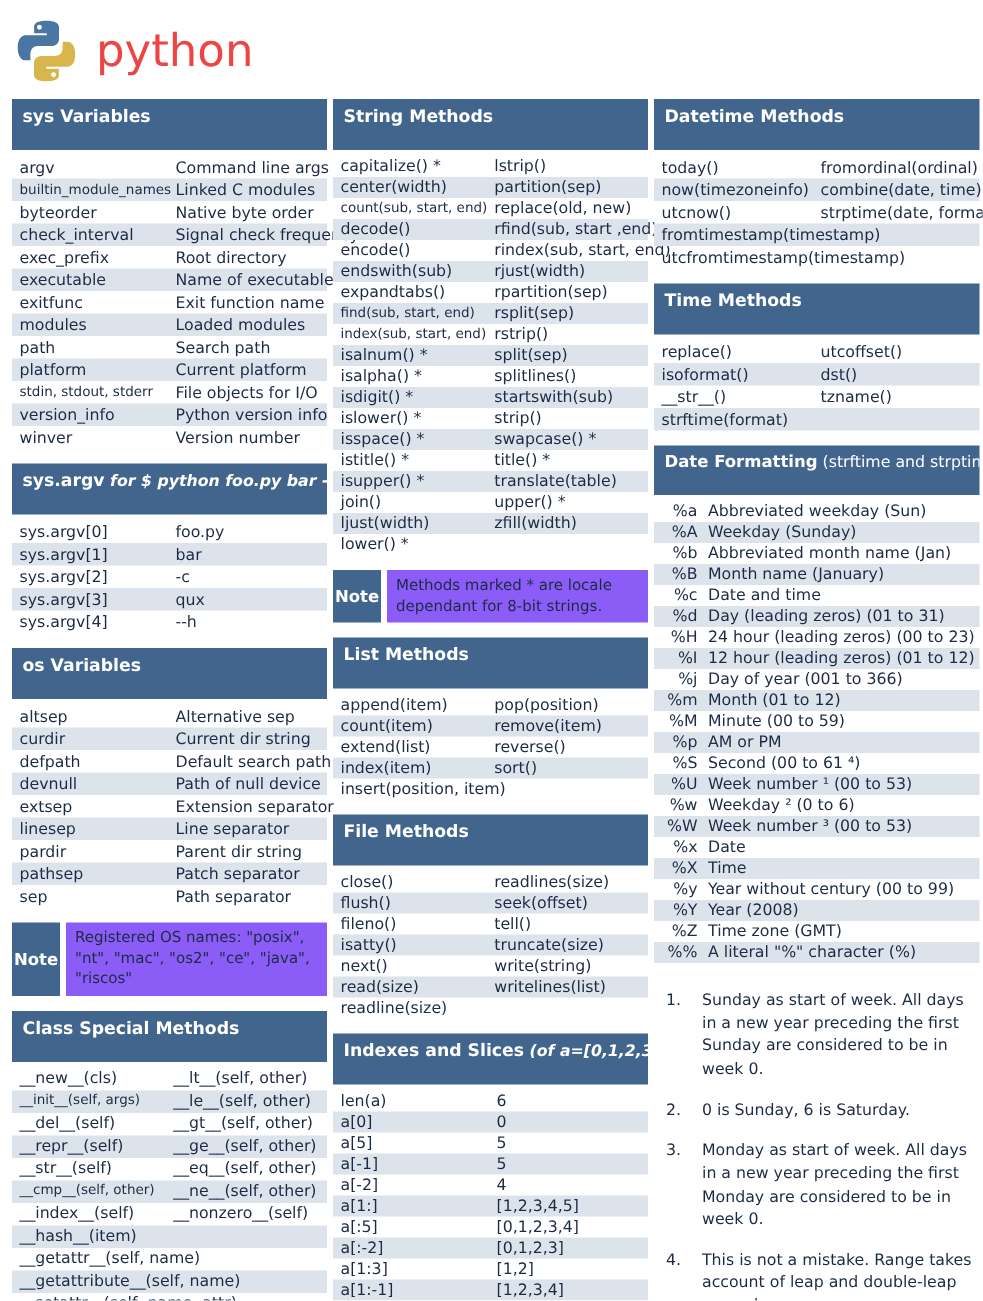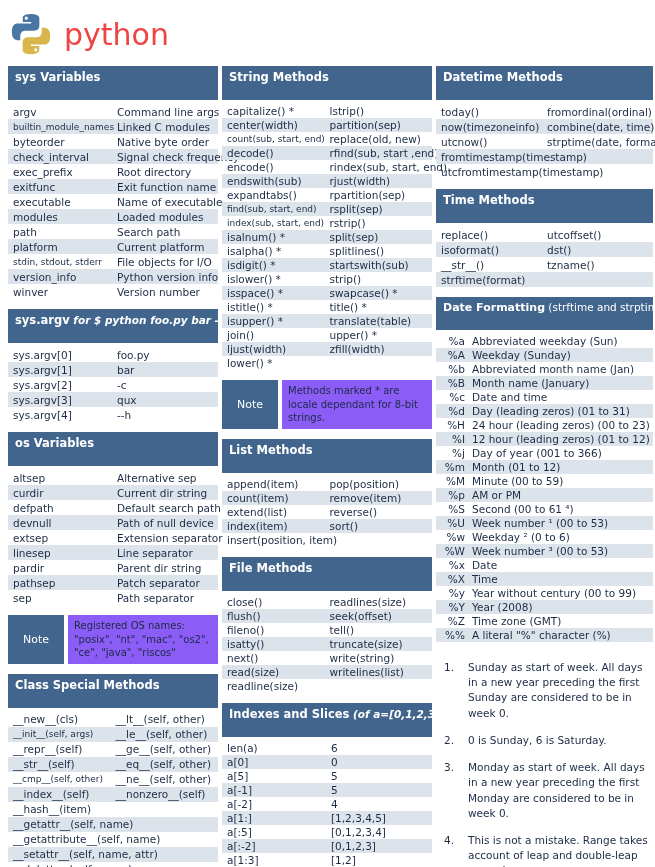--- a/index.html
+++ b/index.html
@@ -27,22 +27,22 @@
        white-space:nowrap;font-size:10.5px}
   .row:nth-child(even){background:#DCE3EB}
   .col-mid .row{height:14px}
   .tbl.fmt .row{height:14px}
   .cell{display:block}
   .cell.small{font-size:9px}
   .tbl.kv .c0{width:104px;flex:none}
   .tbl.half .c0{width:50%;flex:none}
   .tbl.fmt .c0{width:24px;flex:none;text-align:right;margin-right:7px}
   .note{display:flex;gap:4px;margin-bottom:10px}
-  .note-label{background:#41658C;color:#fff;font-weight:normal;font-size:11px;
-              width:56px;display:flex;align-items:center;justify-content:center}
+  .note-label{background:#41658C;color:#fff;font-weight:bold;font-size:11px;
+              width:32px;display:flex;align-items:center;justify-content:center}
   .note-body{flex:1;background:#8b5cf6;font-size:10px;padding:4px 6px;line-height:1.35;
              white-space:normal}
   .footnotes{margin:8px 0 0 8px;font-size:10.5px}
   .footnote{display:flex;margin-bottom:12px;line-height:1.45}
   .fn-num{width:24px;flex:none}
   .fn-text{flex:1;padding-right:2px;white-space:normal}
 </style>
 </head>
 <body>
 
@@ -78,26 +78,26 @@
             </div>
             <div class="row">
               <span class="cell c0">check_interval</span>
               <span class="cell c1">Signal check frequency</span>
             </div>
             <div class="row">
               <span class="cell c0">exec_prefix</span>
               <span class="cell c1">Root directory</span>
             </div>
             <div class="row">
+              <span class="cell c0">executable</span>
+              <span class="cell c1">Name of executable</span>
+            </div>
+            <div class="row">
               <span class="cell c0">exitfunc</span>
               <span class="cell c1">Exit function name</span>
-            </div>
-            <div class="row">
-              <span class="cell c0">executable</span>
-              <span class="cell c1">Name of executable</span>
             </div>
             <div class="row">
               <span class="cell c0">modules</span>
               <span class="cell c1">Loaded modules</span>
             </div>
             <div class="row">
               <span class="cell c0">path</span>
               <span class="cell c1">Search path</span>
             </div>
             <div class="row">
@@ -201,20 +201,24 @@
           <span>Class Special Methods</span>
         </div>
         <div class="tbl half">
             <div class="row">
               <span class="cell c0">__new__(cls)</span>
               <span class="cell c1">__lt__(self, other)</span>
             </div>
             <div class="row">
               <span class="cell c0 small">__init__(self, args)</span>
               <span class="cell c1">__le__(self, other)</span>
+            </div>
+            <div class="row">
+              <span class="cell c0">__del__(self)</span>
+              <span class="cell c1">__gt__(self, other)</span>
             </div>
             <div class="row">
               <span class="cell c0">__repr__(self)</span>
               <span class="cell c1">__ge__(self, other)</span>
             </div>
             <div class="row">
               <span class="cell c0">__str__(self)</span>
               <span class="cell c1">__eq__(self, other)</span>
             </div>
             <div class="row">

